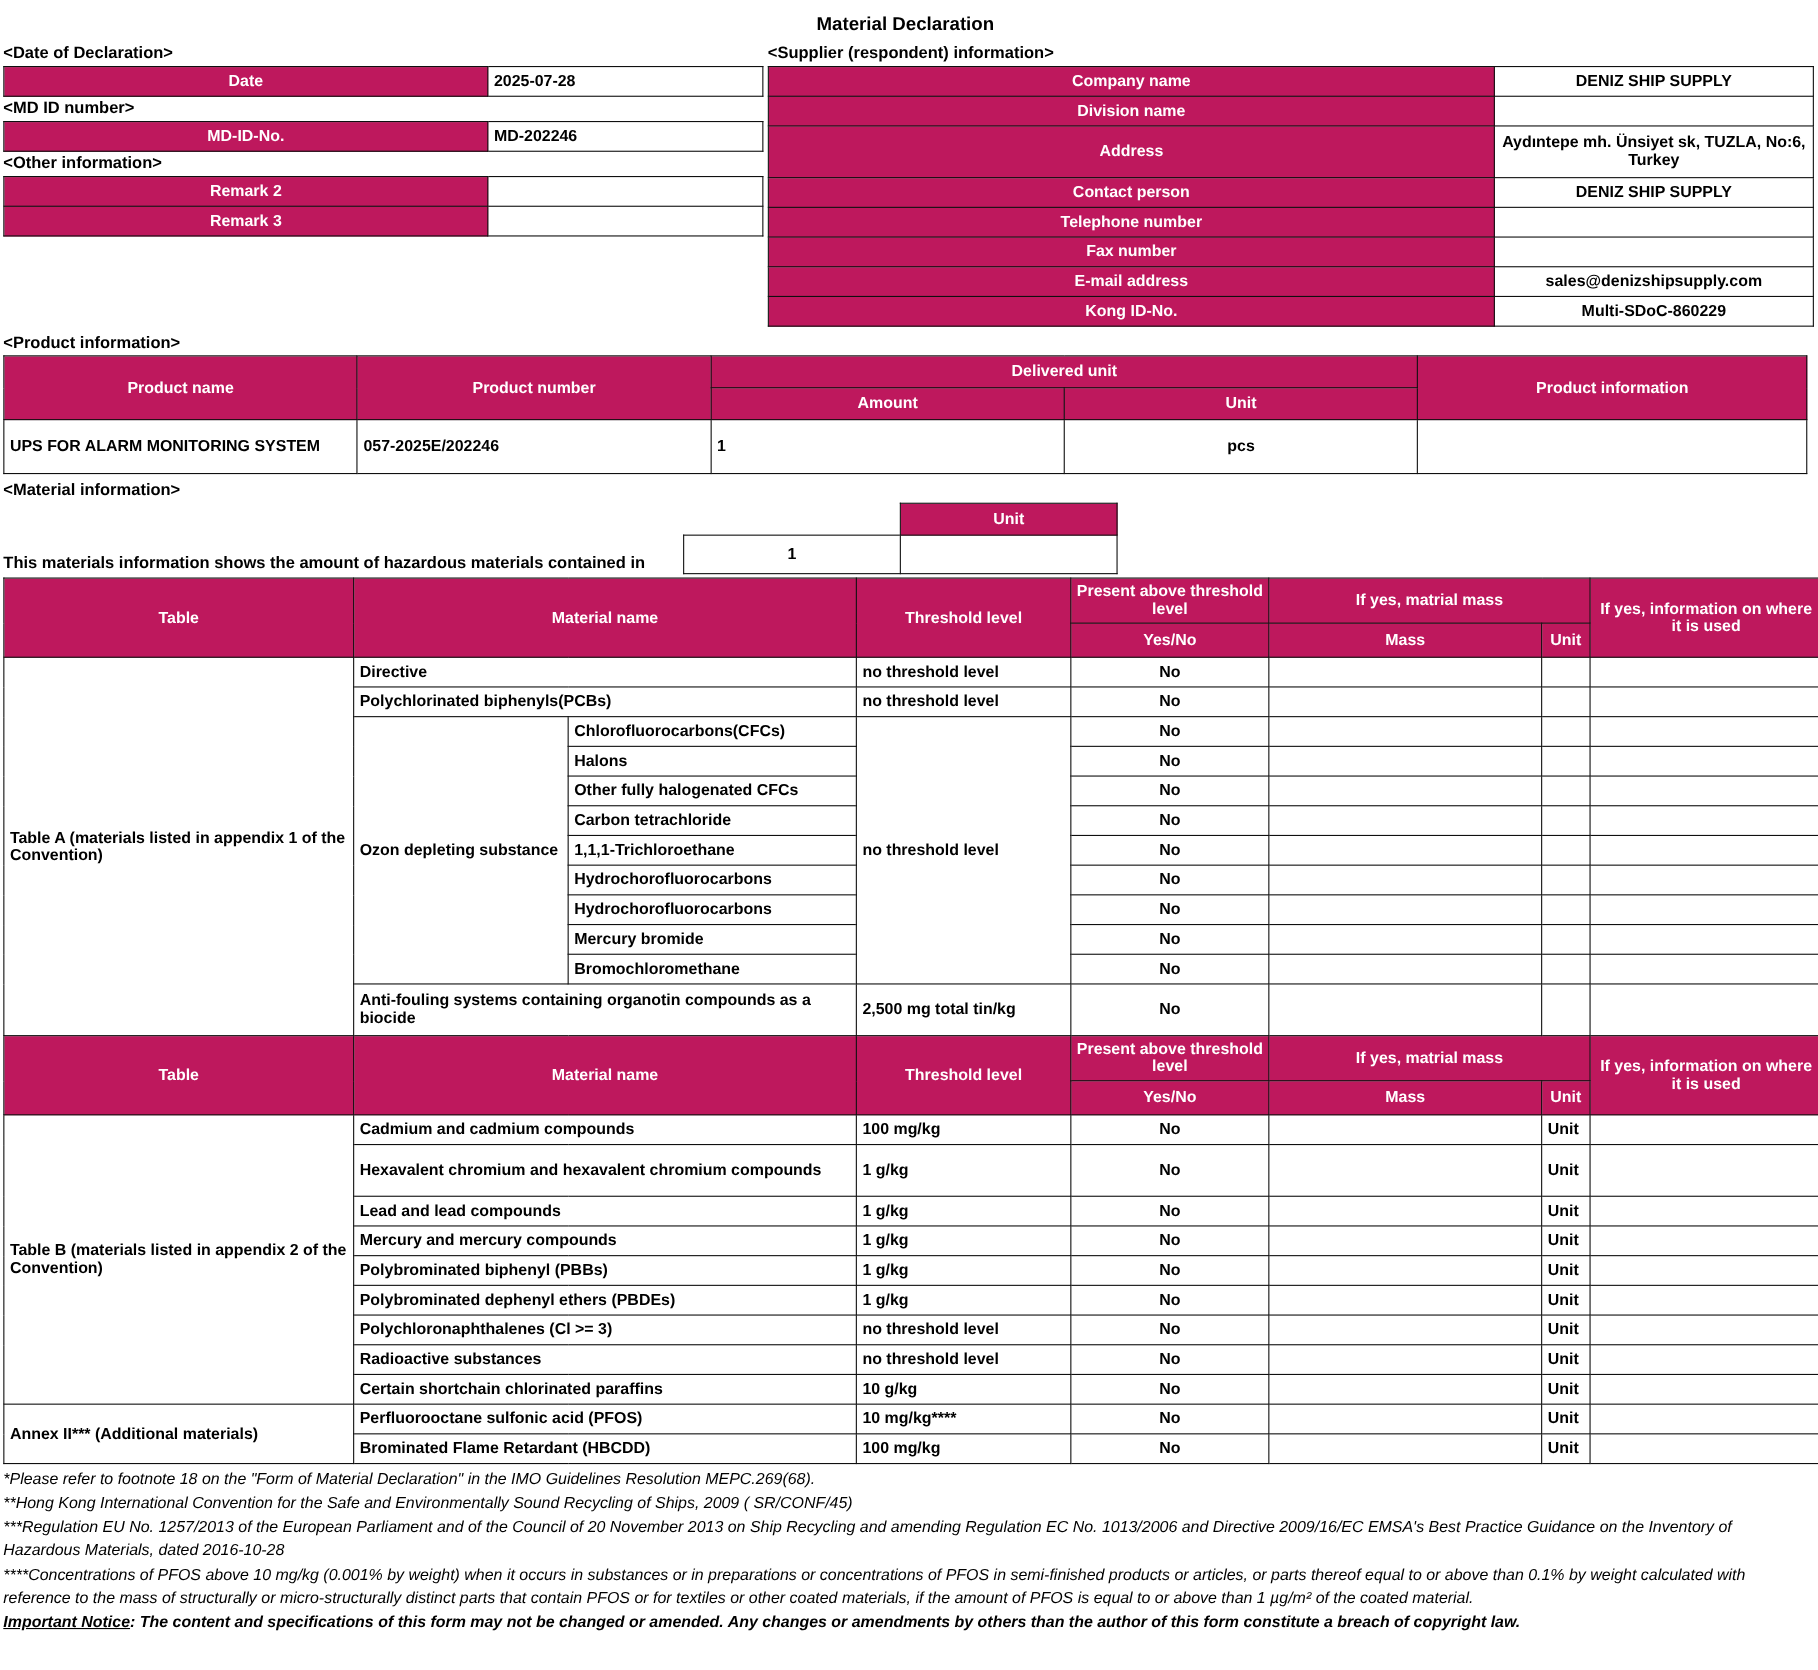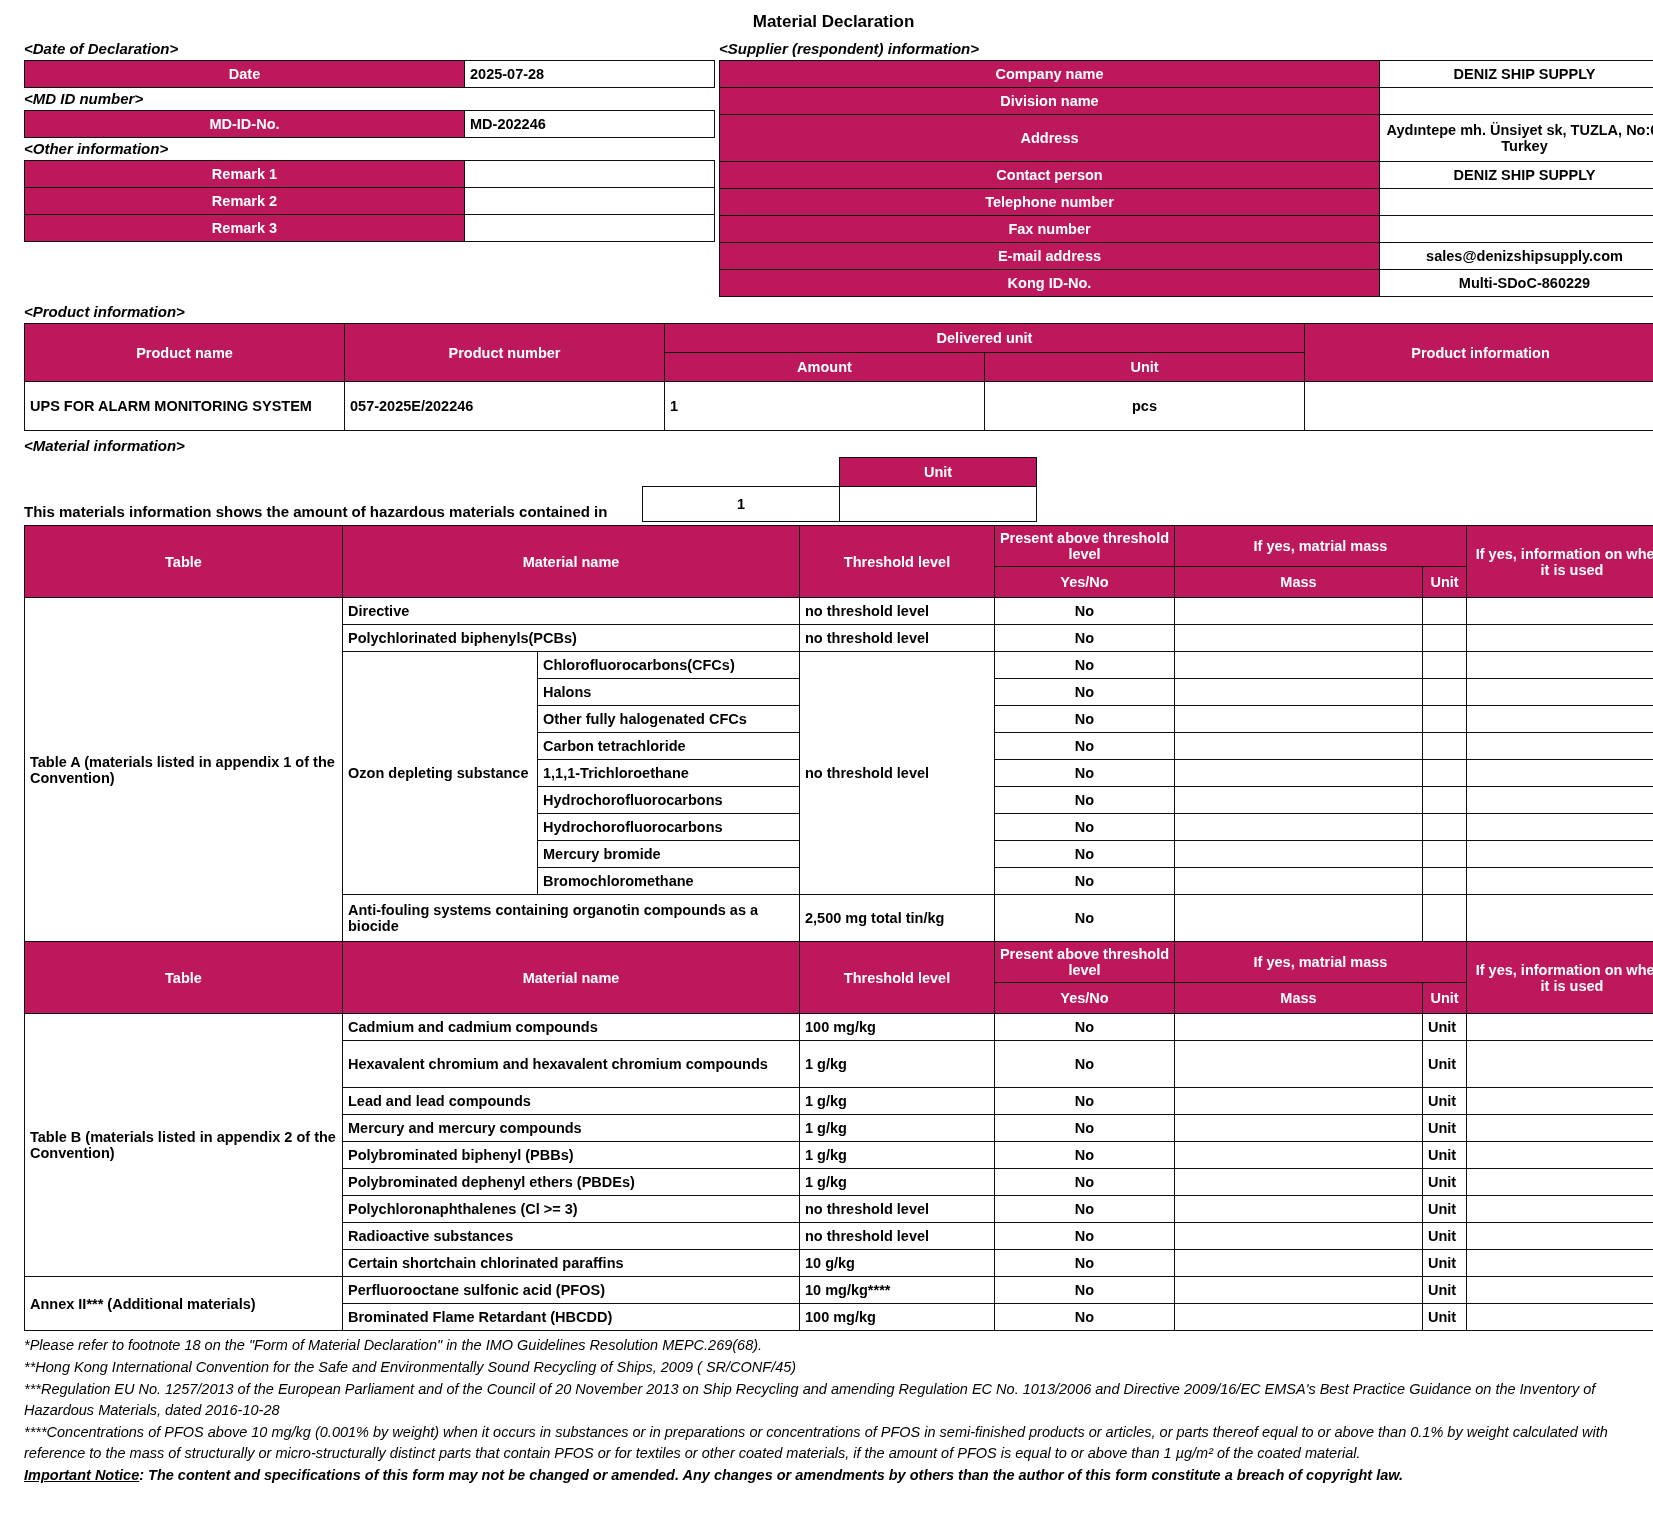--- a/index.html
+++ b/index.html
@@ -11,33 +11,32 @@
     width: 1653px;
     font-family: "Liberation Sans", sans-serif;
     font-size: 15px;
     color: #000000;
     -webkit-font-smoothing: antialiased;
   }
   .page {
     position: relative;
     width: 1653px;
     box-sizing: border-box;
-    padding: 8px 10px 10px 24px;
+    padding: 8px 10px 10px 3px;
   }
   .doc-title {
     text-align: center;
     font-weight: bold;
     font-size: 17px;
     margin: 4px 0 6px 0;
   }
   .sect-label {
     font-weight: bold;
     font-size: 15px;
     margin: 2px 0 3px 0;
-    font-style: italic;
   }
   table {
     border-collapse: collapse;
     table-layout: fixed;
   }
   td, th {
     border: 1px solid #0f0f0f;
     padding: 2px 5px;
     font-size: 14.5px;
     vertical-align: middle;
@@ -143,24 +142,20 @@
         </tbody>
       </table>
 
       <div class="sect-label">&lt;Other information&gt;</div>
       <table class="t-left">
         <colgroup>
             <col style="width:440px">
             <col style="width:250px">
           </colgroup>
         <tbody>
-          <tr>
-            <td class="hdr">Remark 1</td>
-            <td class="val"></td>
-          </tr>
           <tr>
             <td class="hdr">Remark 2</td>
             <td class="val"></td>
           </tr>
           <tr>
             <td class="hdr">Remark 3</td>
             <td class="val"></td>
           </tr>
         </tbody>
       </table>

